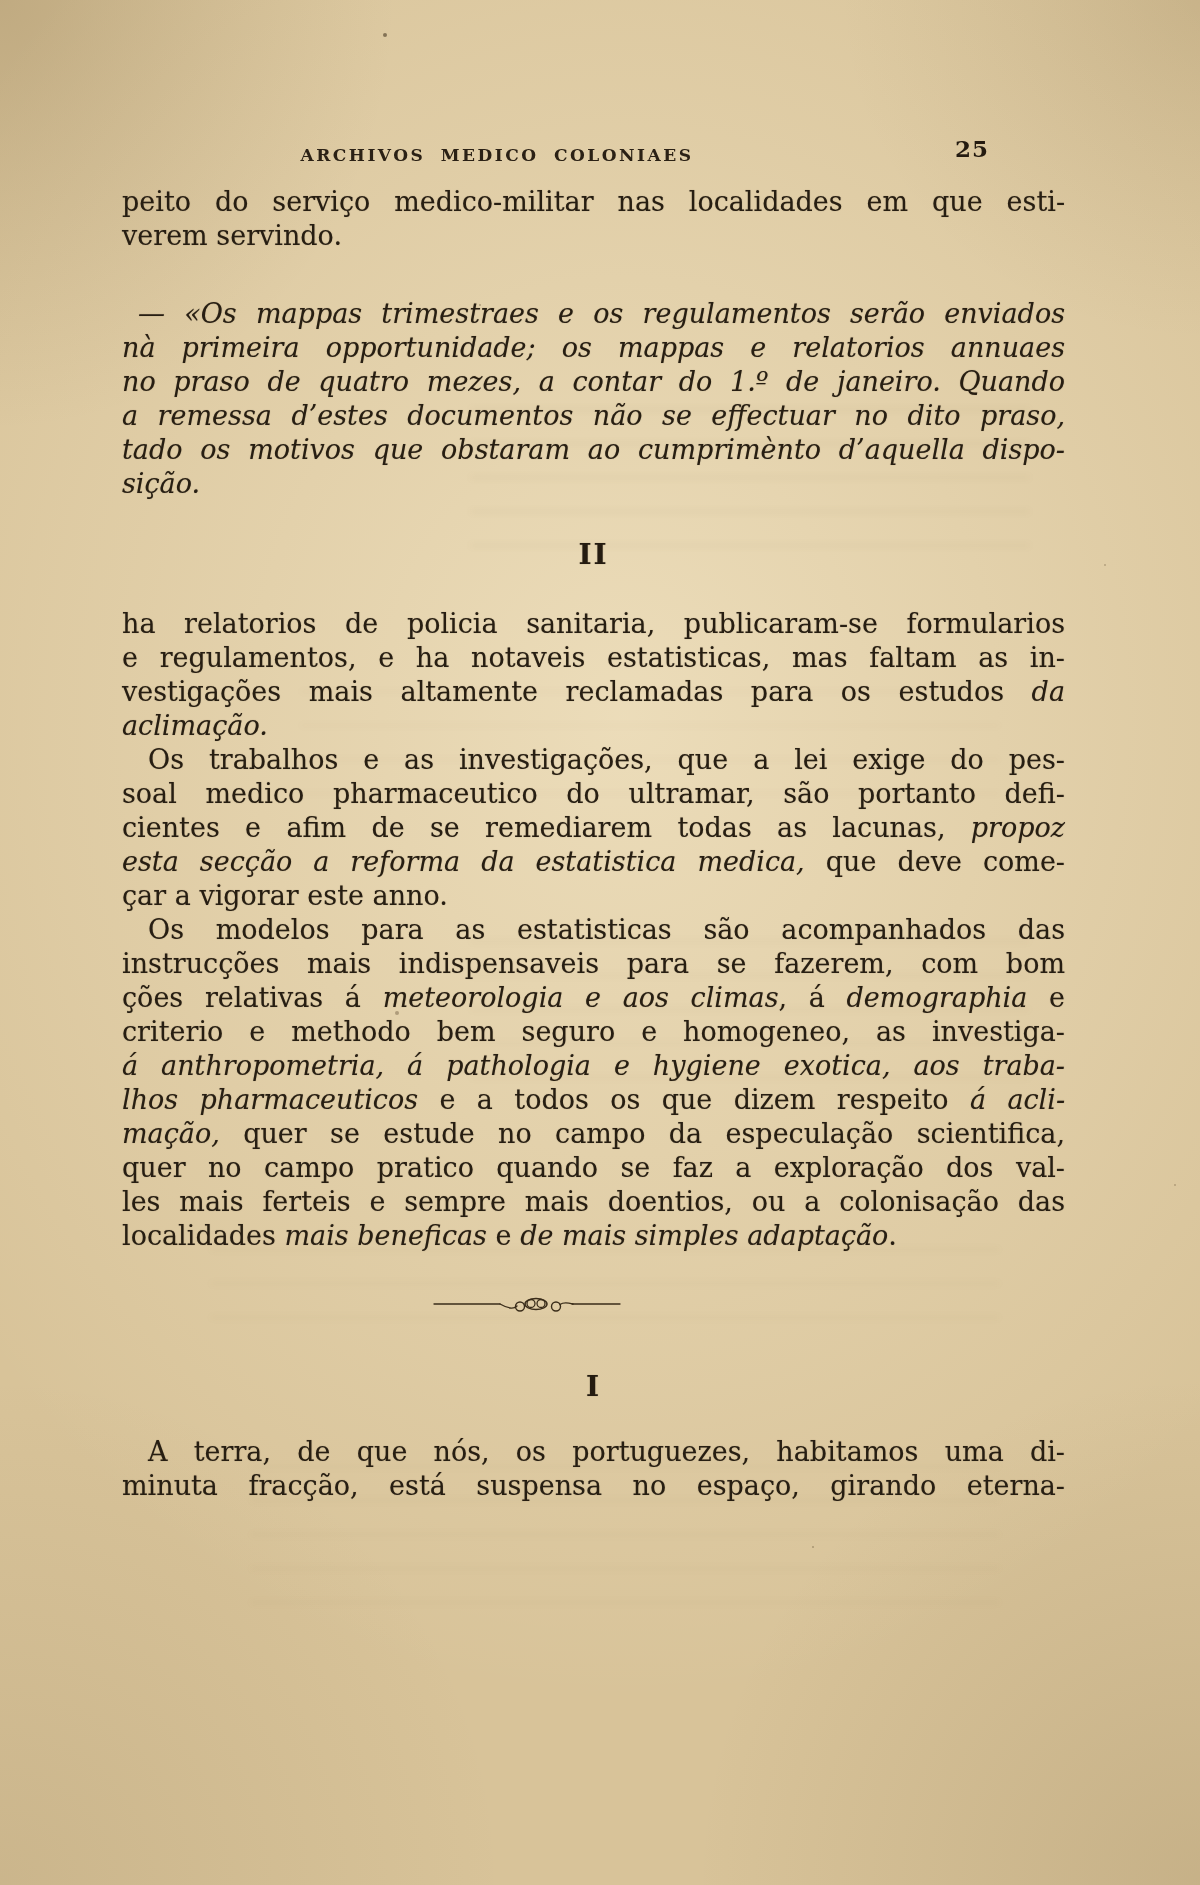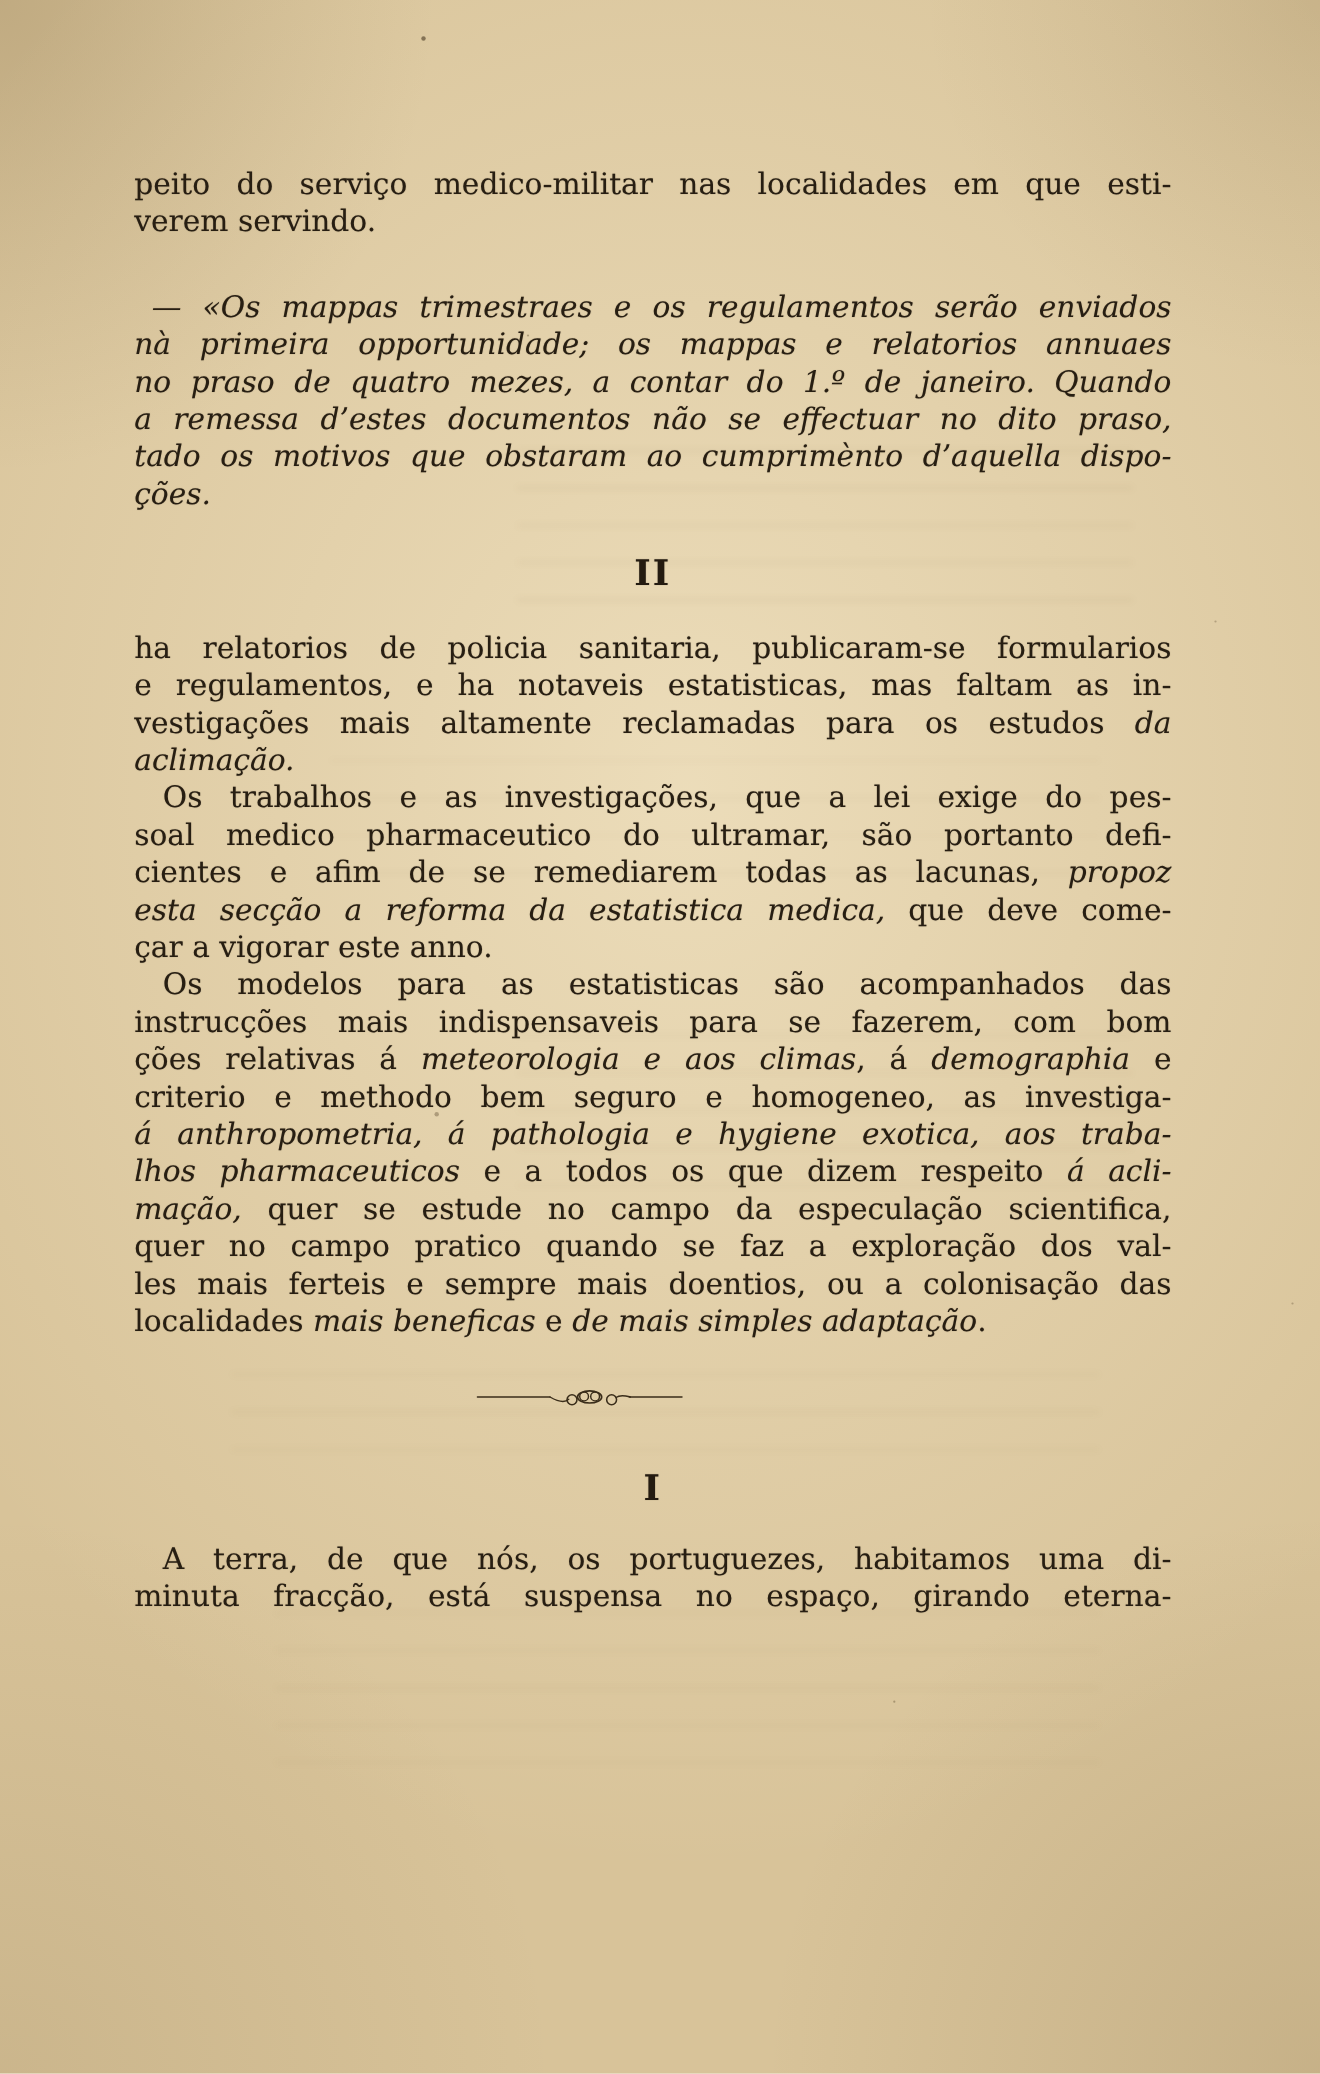--- a/index.html
+++ b/index.html
@@ -53,21 +53,21 @@
 
   .para{font-size:27px;line-height:34px;color:#271e12;
         text-shadow:0 0 1px rgba(39,30,18,0.35);}
   .line{text-align:justify;}
   .line.just{text-align-last:justify;}
   .line.indent{text-indent:26px;}
   .quote .line.indent{text-indent:16px;}
   .it{font-style:italic;}
 
   .section-num{
-    font-size:32px;line-height:36px;font-weight:600;
+    font-size:28px;line-height:36px;font-weight:600;
     text-align:center;letter-spacing:2px;color:#241b10;
     text-shadow:0 0 1px rgba(39,30,18,0.35);
   }
   .chapter-title{text-align:center;font-weight:700;color:#241b10;}
   .chapter-title .tline{
     font-size:27px;line-height:38px;
     transform:scaleX(0.86);transform-origin:50% 50%;
     white-space:nowrap;
     text-shadow:0 0 1px rgba(39,30,18,0.4);
   }
@@ -93,32 +93,36 @@
 <div class="page">
 
   <div class="smudge" style="left:470px;top:408px;width:560px;height:140px;opacity:.35;"></div>
   <div class="smudge" style="left:300px;top:690px;width:700px;height:130px;opacity:.22;"></div>
   <div class="smudge" style="left:470px;top:940px;width:560px;height:170px;opacity:.28;"></div>
   <div class="smudge" style="left:210px;top:1248px;width:790px;height:90px;opacity:.28;"></div>
   <div class="smudge" style="left:250px;top:1465px;width:750px;height:165px;opacity:.28;"></div>
   <div class="specks"></div>
 
   <div class="text-col">
+    <div class="header">
+      <span class="running-title">ARCHIVOS MEDICO COLONIAES</span>
+      <span class="page-number">25</span>
+    </div>
     <div id="content">
         <div class="para">
           <div class="line just"><span>peito do serviço medico-militar nas localidades em que esti-</span></div>
           <div class="line"><span>verem servindo.</span></div>
         </div>
         <div class="para quote">
           <div class="line just indent"><span class="it">— «Os mappas trimestraes e os regulamentos serão enviados</span></div>
           <div class="line just"><span class="it">nà primeira opportunidade; os mappas e relatorios annuaes</span></div>
           <div class="line just"><span class="it">no praso de quatro mezes, a contar do 1.º de janeiro. Quando</span></div>
           <div class="line just"><span class="it">a remessa d’estes documentos não se effectuar no dito praso,</span></div>
           <div class="line just"><span class="it">tado os motivos que obstaram ao cumprimènto d’aquella dispo-</span></div>
-          <div class="line"><span class="it">ções.</span></div>
+          <div class="line"><span class="it">sição.</span></div>
         </div>
         <div class="section-num">II</div>
         <div class="para">
           <div class="line just"><span>ha relatorios de policia sanitaria, publicaram-se formularios</span></div>
           <div class="line just"><span>e regulamentos, e ha notaveis estatisticas, mas faltam as in-</span></div>
           <div class="line just"><span>vestigações mais altamente reclamadas para os estudos </span><span class="it">da</span></div>
           <div class="line"><span class="it">aclimação.</span></div>
         </div>
         <div class="para">
           <div class="line just indent"><span>Os trabalhos e as investigações, que a lei exige do pes-</span></div>

